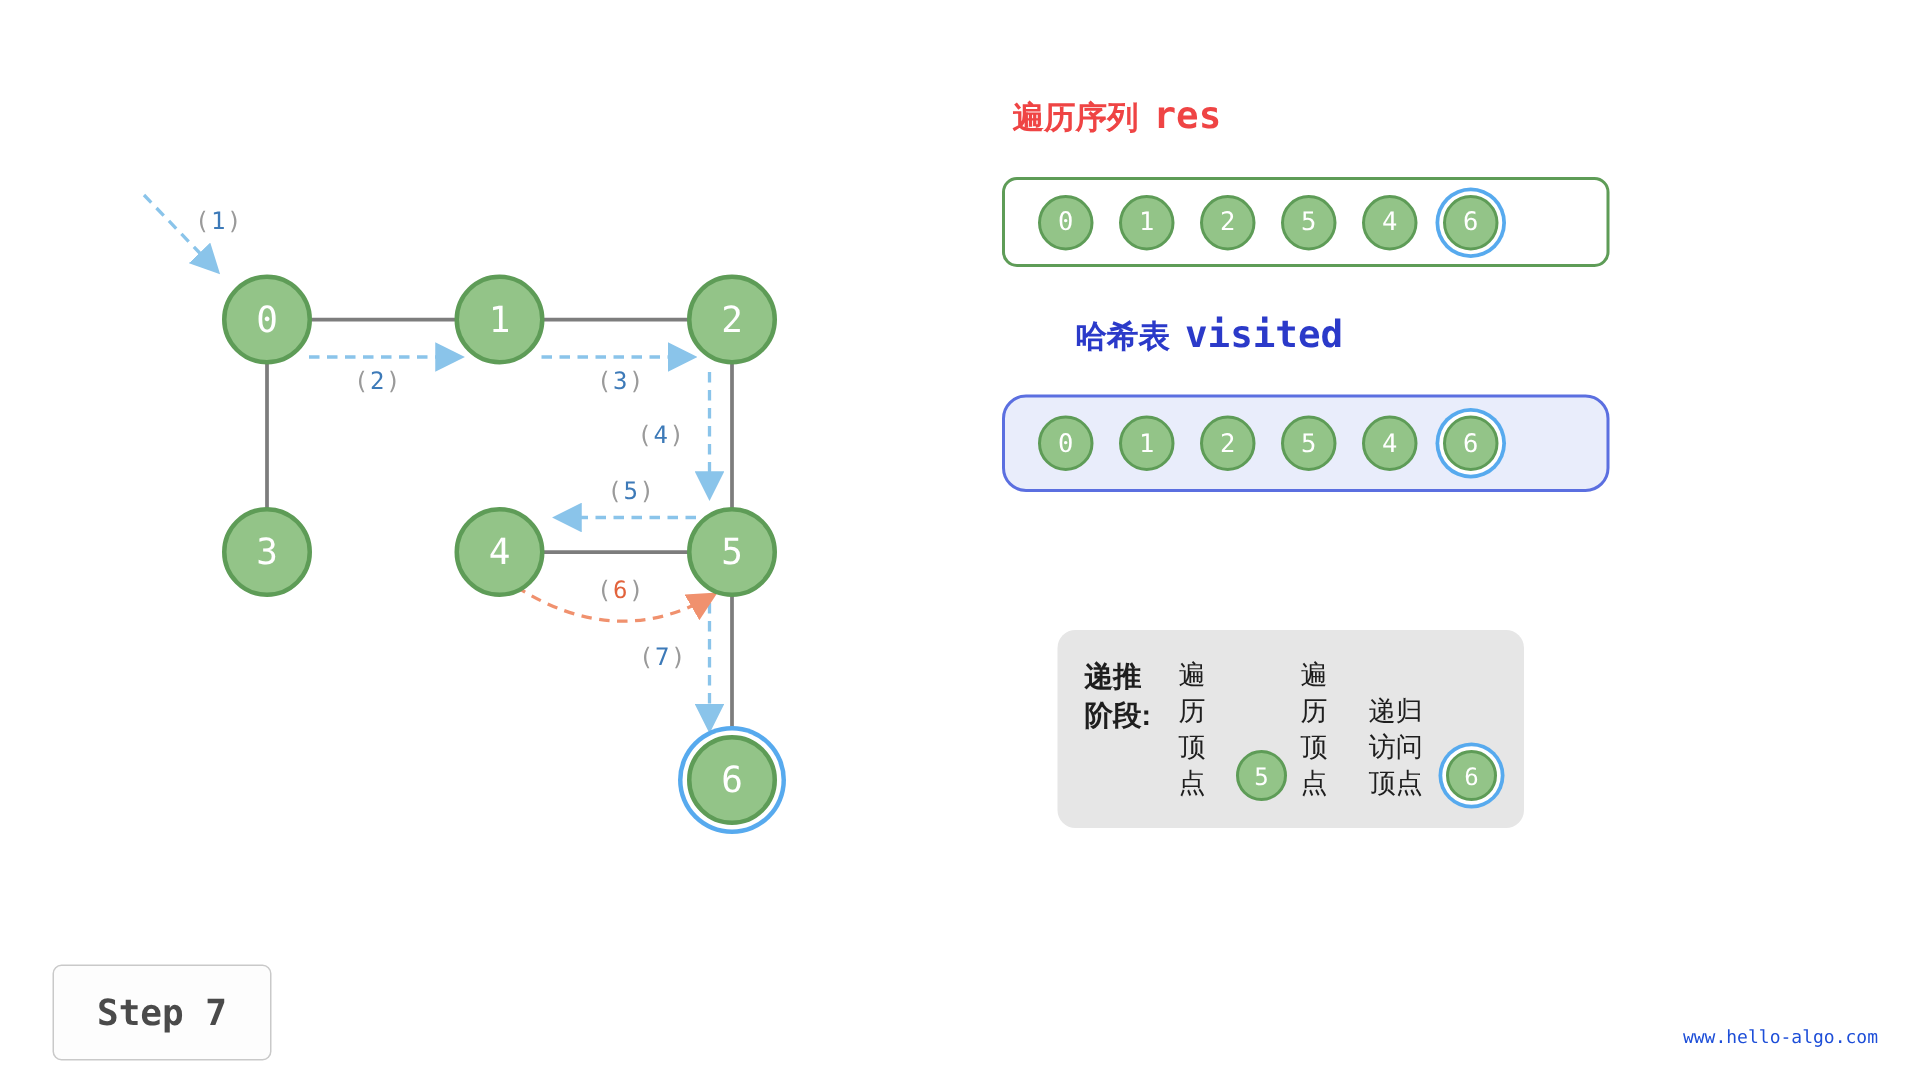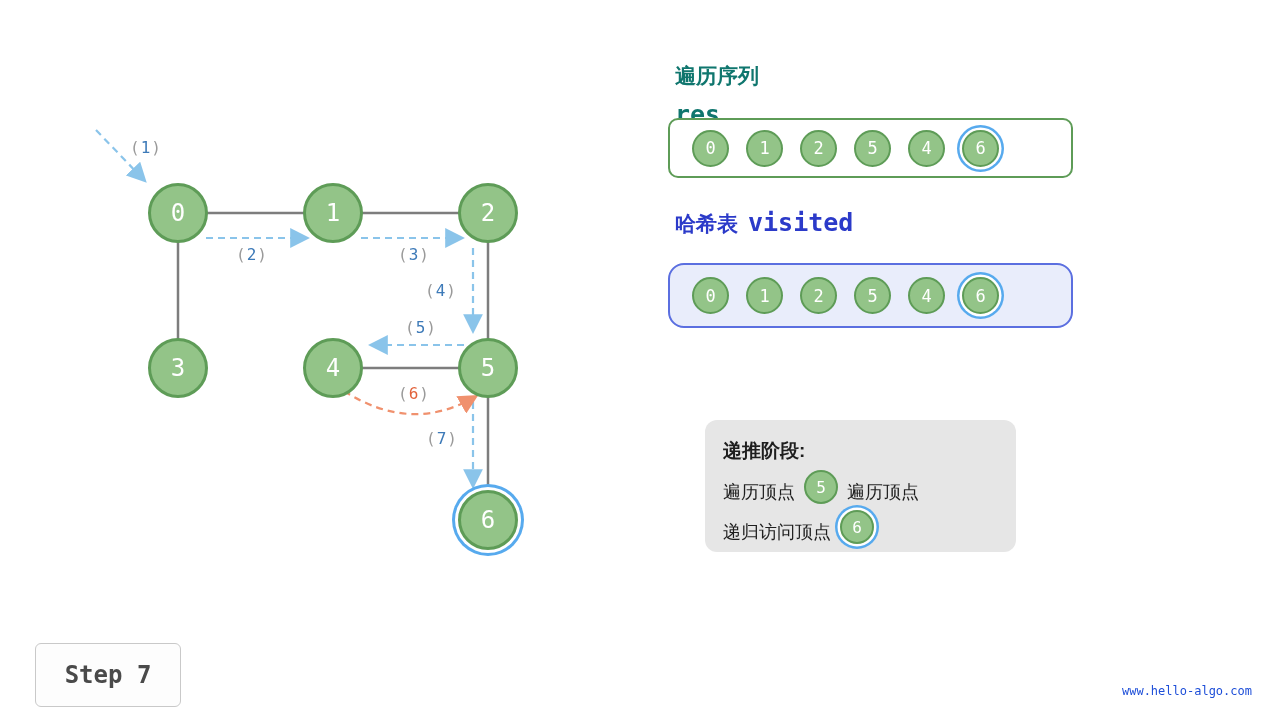--- a/index.html
+++ b/index.html
@@ -31,22 +31,22 @@
   .mark .paren { color:#9a9a9a; }
   .mark .mnum  { color:#3d7ab8; }
   .mark.orange .mnum { color:#e2633c; }
 
   
   .panel-title {
     position:absolute; font-size:21px; font-weight:bold;
     display:inline-flex; gap:10px; align-items:baseline;
   }
   .panel-title .code { font-family:"DejaVu Sans Mono", monospace; font-size:25px; font-weight:bold; }
-  .green { color:#0f766e;flex-direction:column; }
-  .blue  { color:#2b3ac9; }
+  .green { color:#ef4444; }
+  .blue  { color:#2b3ac9;margin-left:42px; }
 
   .seq-box {
     position:absolute; display:flex; align-items:center;
     padding-left:22px; gap:17px;
   }
   .res-box {
     left:668px; top:118px; width:405px; height:60px;
     border:2px solid #5e9c57; border-radius:10px; background:#ffffff;
   }
   .visited-box {
@@ -58,21 +58,21 @@
     background:#93c488; border:2.5px solid #5e9c57;
     color:#fff; font-family:"DejaVu Sans Mono", monospace; font-size:17px;
     display:flex; align-items:center; justify-content:center; flex:0 0 auto;
   }
   .chip.ring { box-shadow:0 0 0 2.5px #ffffff, 0 0 0 5px #57aaee; }
 
   
   .info {
     position:absolute; left:705px; top:420px; width:311px; height:132px;
     background:#e6e6e6; border-radius:12px; padding:18px 18px;
-    display:flex; flex-direction:column; gap:6px; z-index:2;
+    display:flex; gap:16px; z-index:2;
   }
   .info-title { font-size:19px; font-weight:bold; color:#1e1e1e; }
   .info-line { font-size:18px; color:#1e1e1e; display:flex; align-items:flex-end; gap:9px; }
   .chip.inline-node { width:34px; height:34px; font-size:16px; }
 
   
   .step-box {
     position:absolute; left:35px; top:643px; width:146px; height:64px;
     background:#fdfdfd; border:1.5px solid #c9c9c9; border-radius:6px;
     display:flex; align-items:center; justify-content:center;

